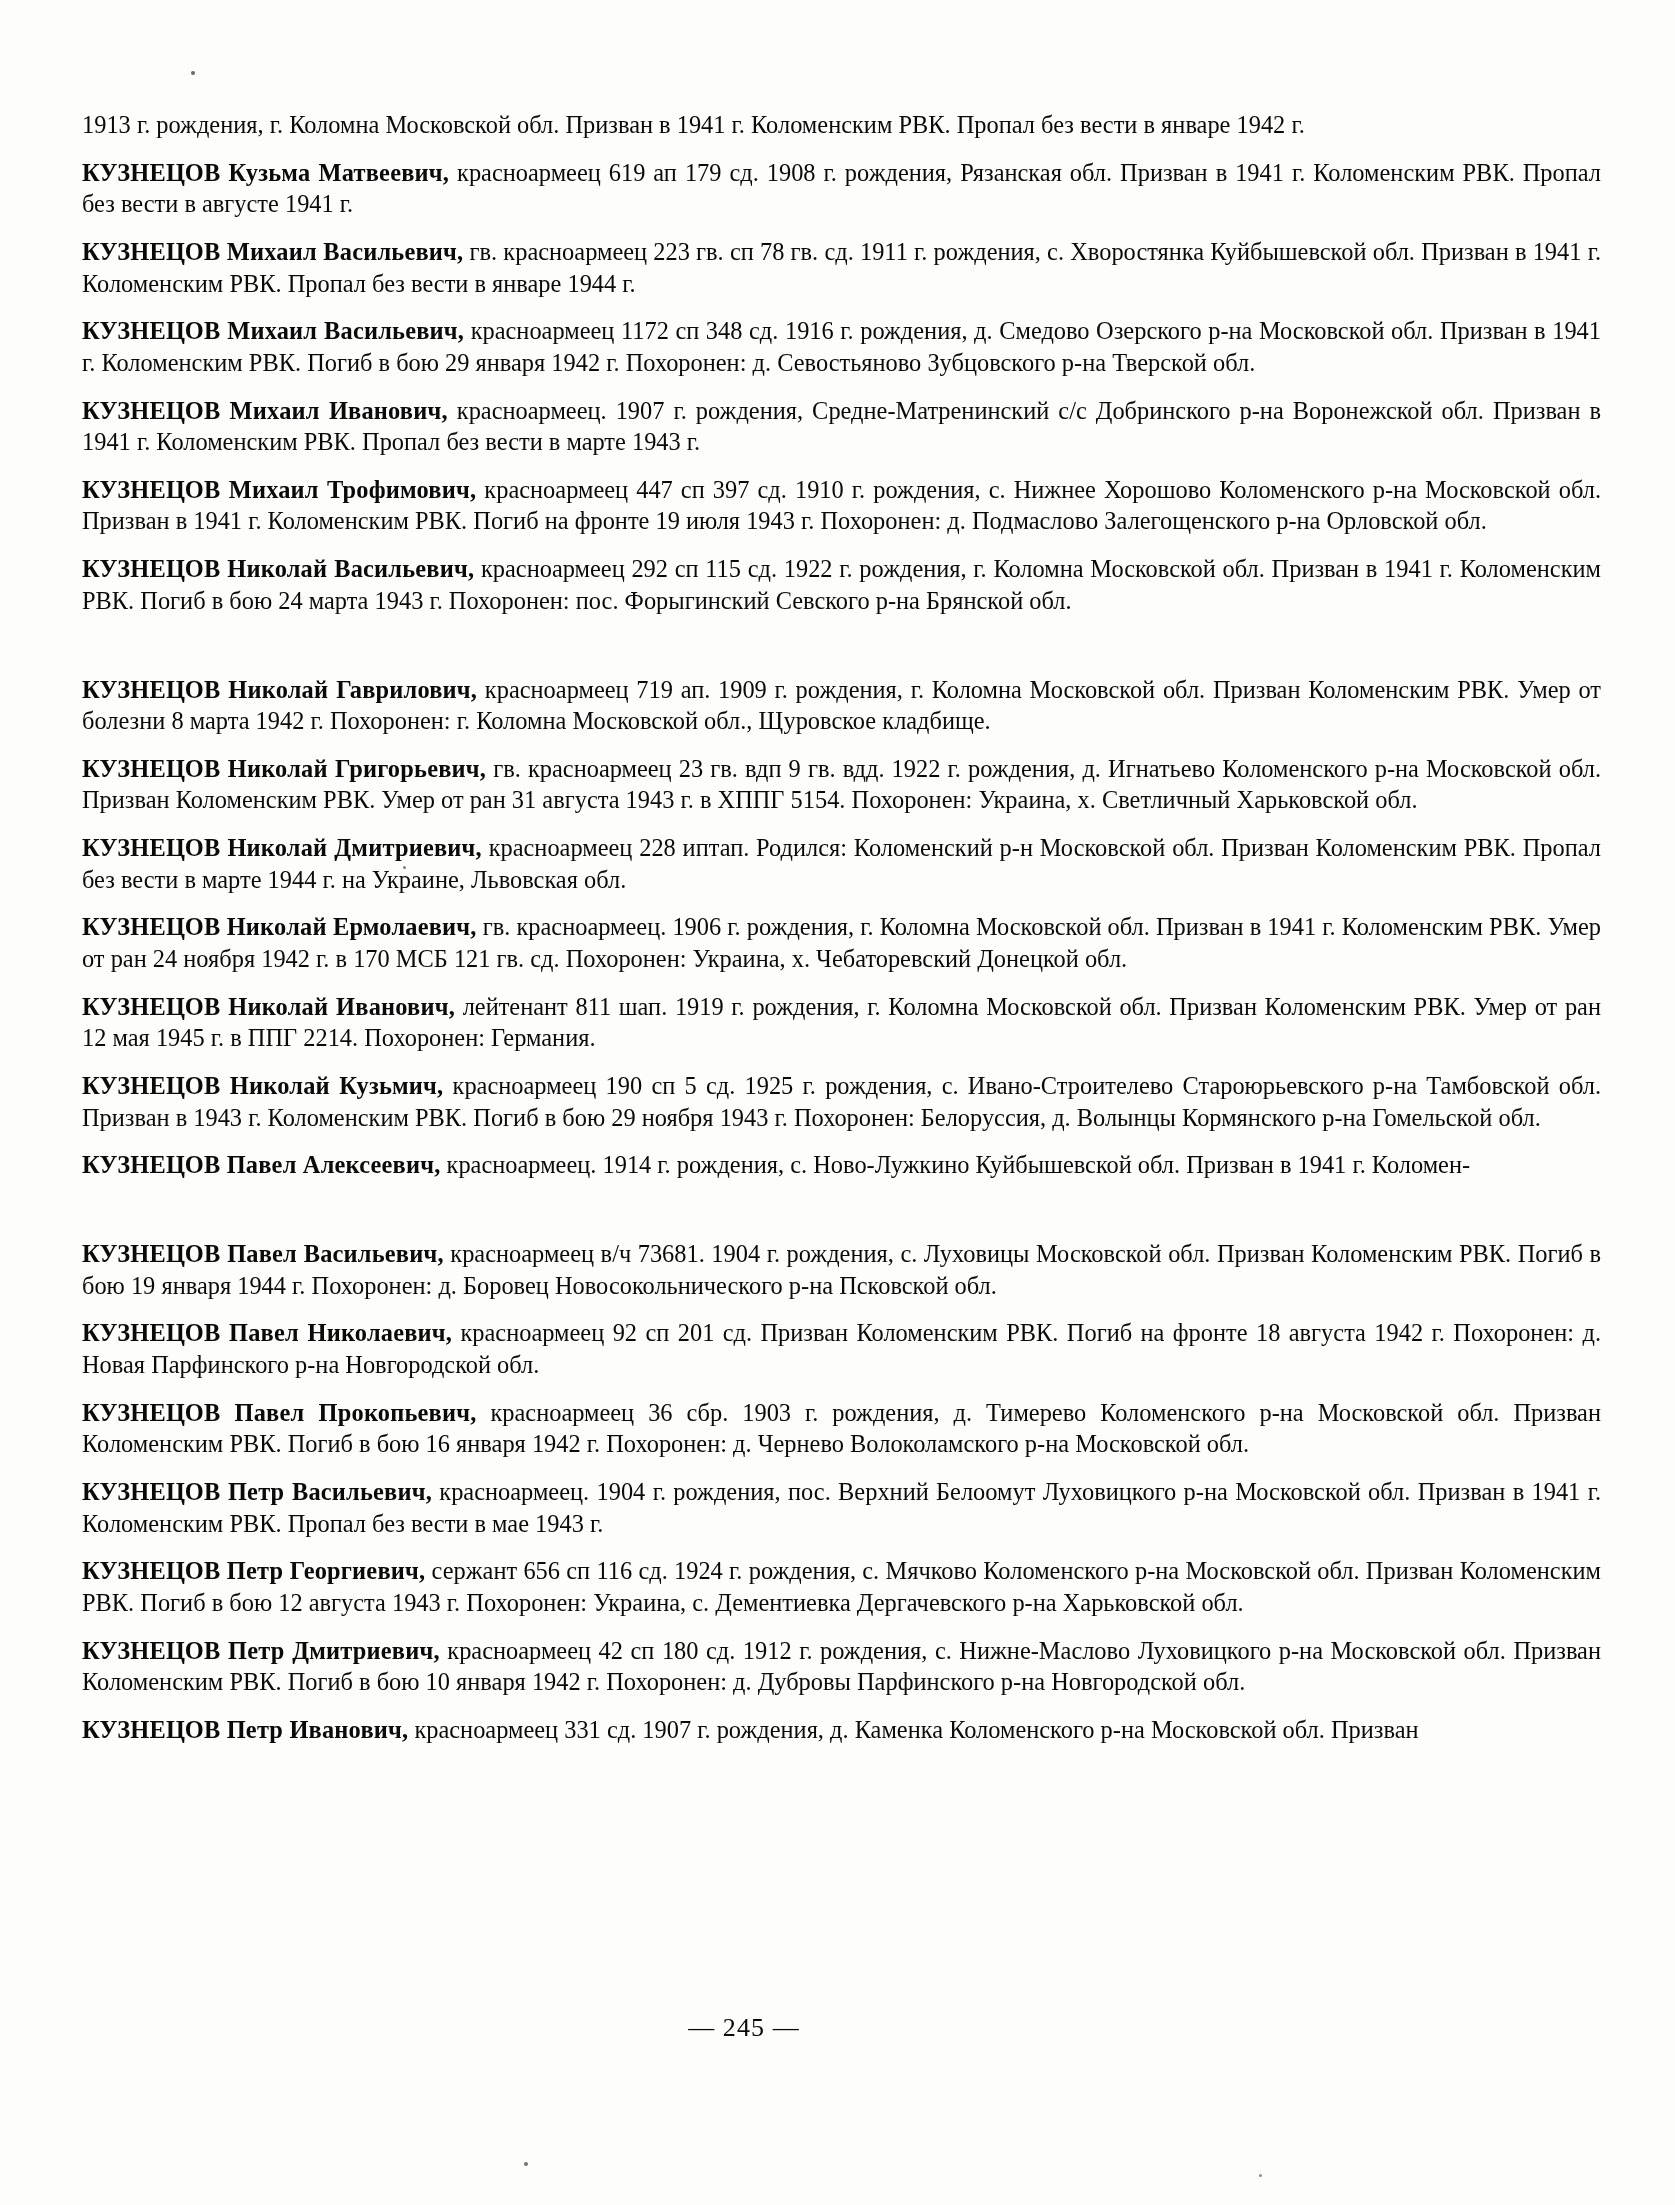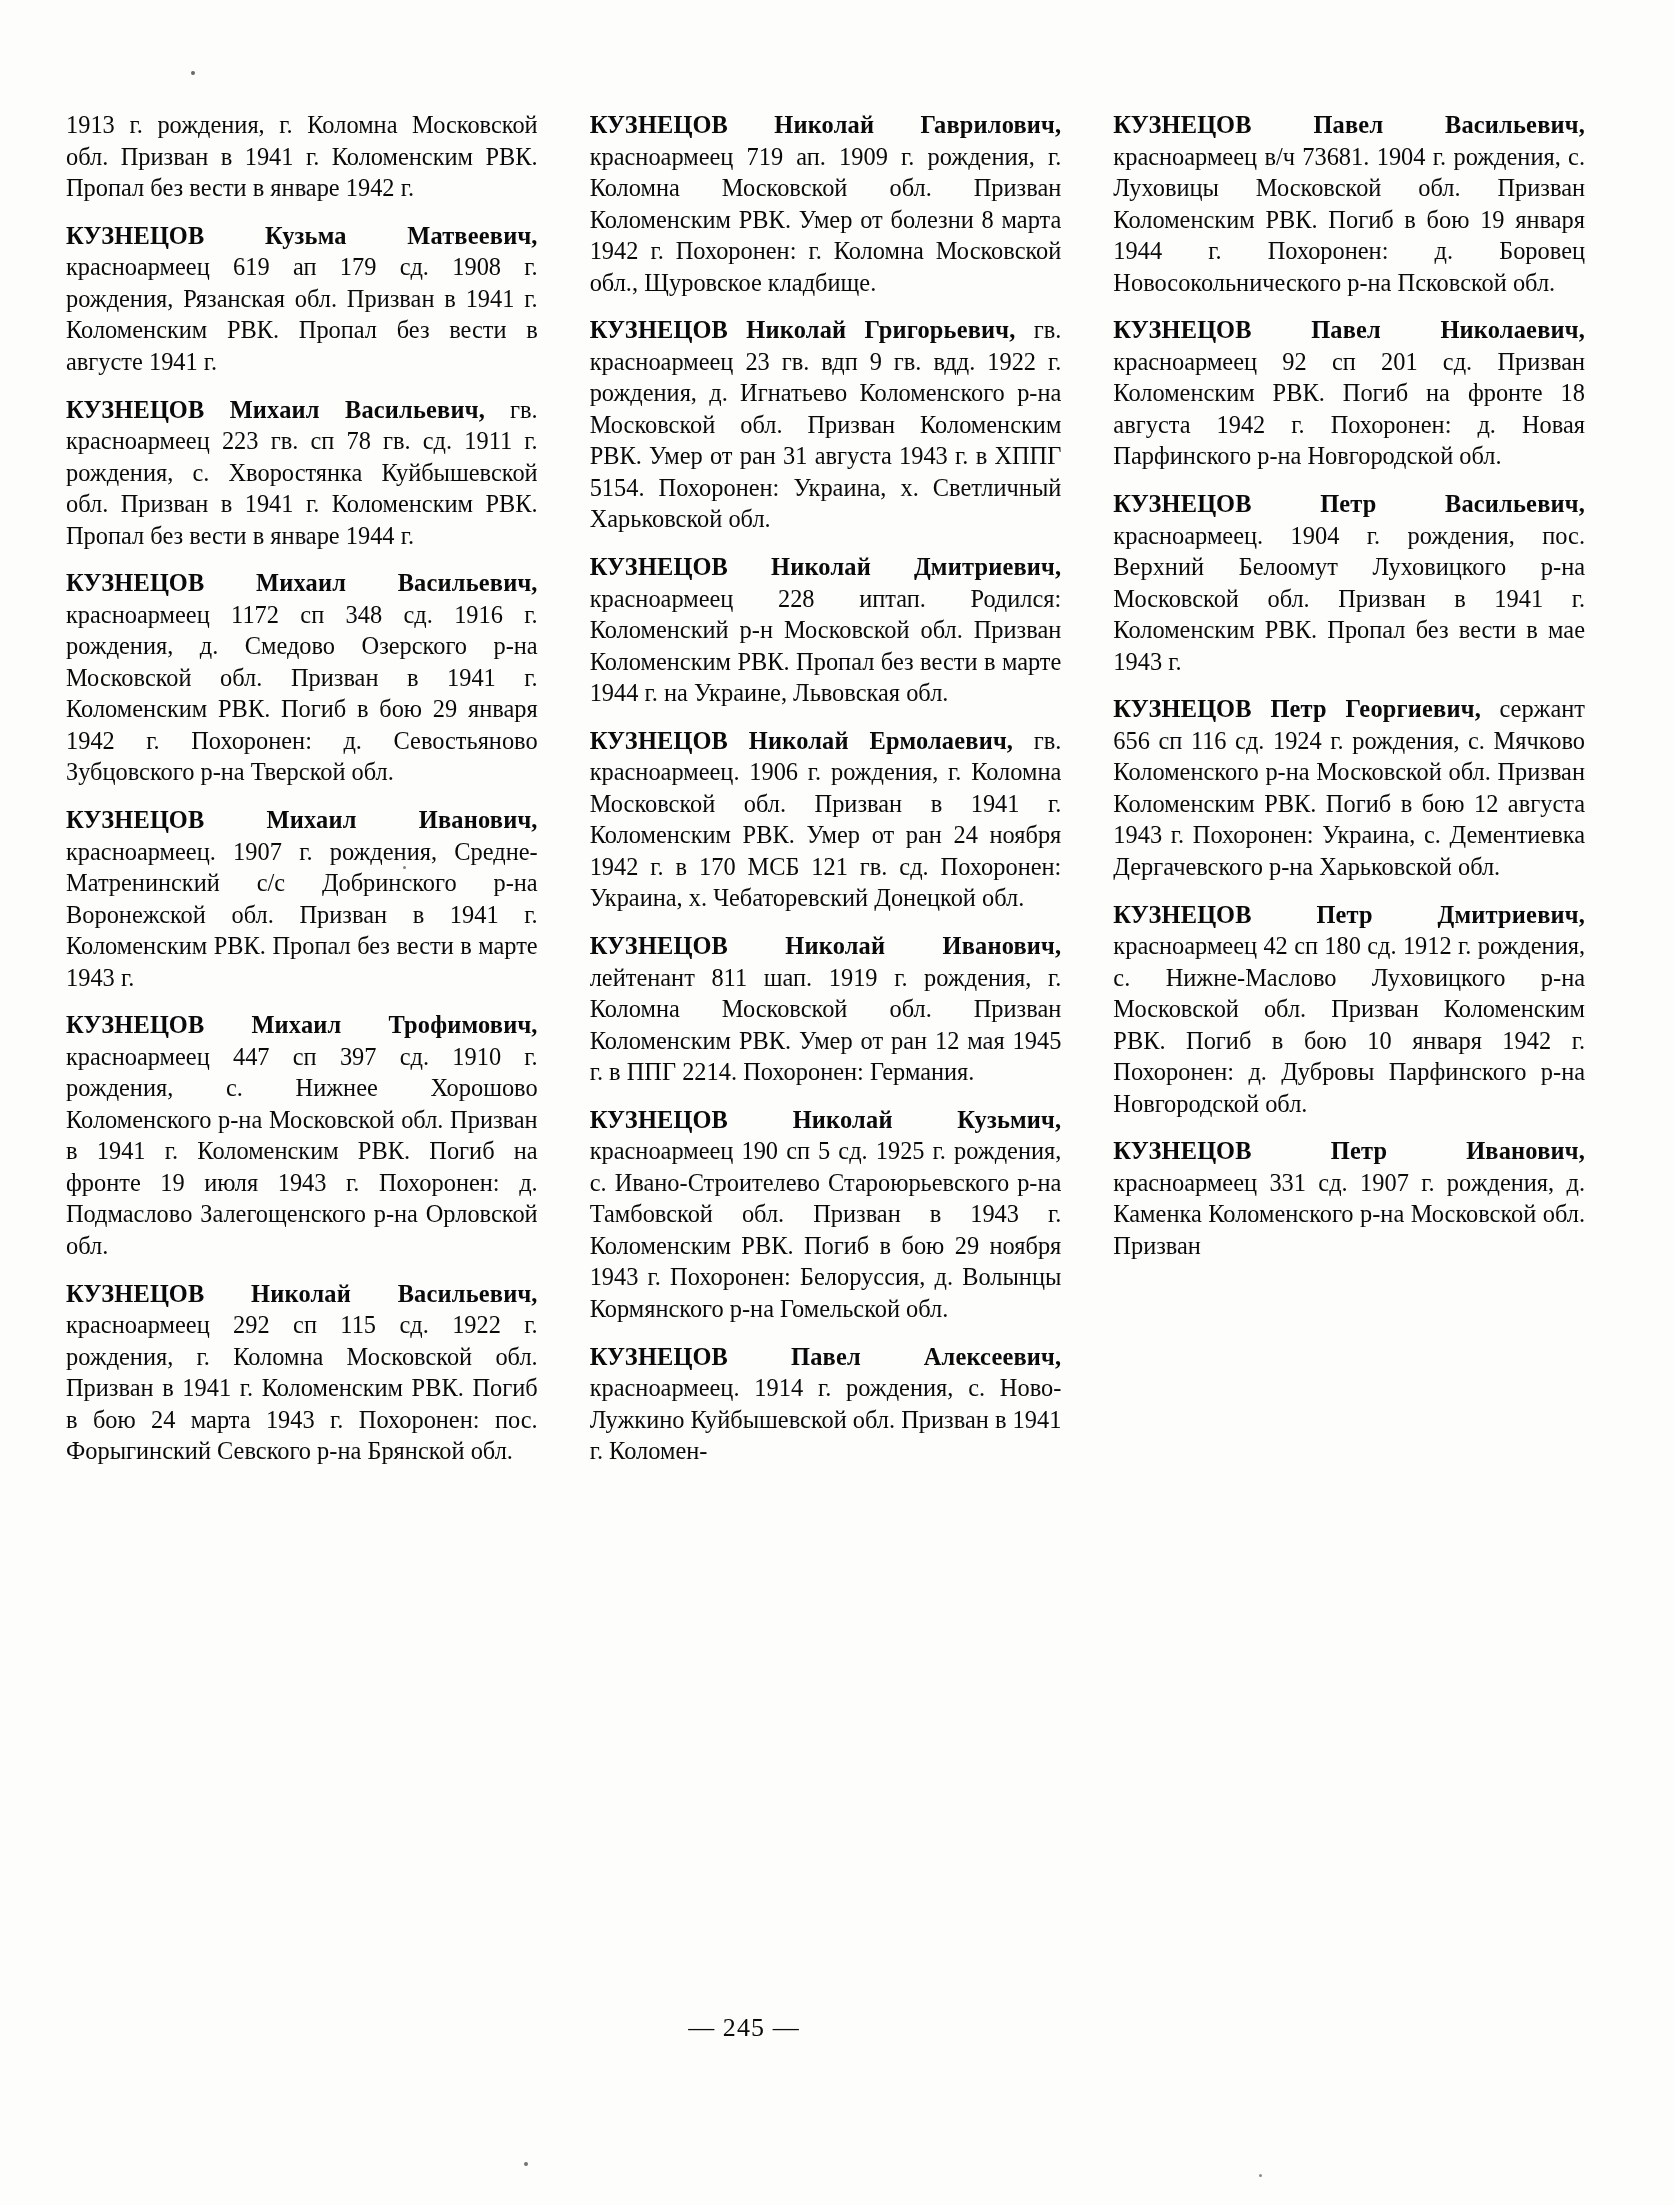--- a/index.html
+++ b/index.html
@@ -7,25 +7,26 @@
     position:relative;
     width:1676px;
     height:2205px;
     background:#fdfdfb;
     overflow:hidden;
     font-family:"Liberation Serif", serif;
     color:#0a0a0a;
   }
   .columns{
     position:absolute;
-    left:66px;
+    left:82px;
     top:109px;
     width:1519px;
     display:flex;
-    gap:52px;
+    gap:41px;
+    flex-direction:column;
   }
   .col{
     flex:1 1 0;
     min-width:0;
   }
   p.entry{
     margin:0 0 16.3px 0;
     text-align:justify;
     font-size:24.4px;
     line-height:31.5px;
@@ -78,20 +79,21 @@
       <p class="entry"><b class="name">КУЗНЕЦОВ Николай Дмитриевич,</b> <span>красноармеец 228 иптап. Родился: Коломенский р-н Московской обл. Призван Коломенским РВК. Пропал без вести в марте 1944 г. на Украине, Львовская обл.</span></p>
       <p class="entry"><b class="name">КУЗНЕЦОВ Николай Ермолаевич,</b> <span>гв. красноармеец. 1906 г. рождения, г. Коломна Московской обл. Призван в 1941 г. Коломенским РВК. Умер от ран 24 ноября 1942 г. в 170 МСБ 121 гв. сд. Похоронен: Украина, х. Чебаторевский Донецкой обл.</span></p>
       <p class="entry"><b class="name">КУЗНЕЦОВ Николай Иванович,</b> <span>лейтенант 811 шап. 1919 г. рождения, г. Коломна Московской обл. Призван Коломенским РВК. Умер от ран 12 мая 1945 г. в ППГ 2214. Похоронен: Германия.</span></p>
       <p class="entry"><b class="name">КУЗНЕЦОВ Николай Кузьмич,</b> <span>красноармеец 190 сп 5 сд. 1925 г. рождения, с. Ивано-Строителево Староюрьевского р-на Тамбовской обл. Призван в 1943 г. Коломенским РВК. Погиб в бою 29 ноября 1943 г. Похоронен: Белоруссия, д. Волынцы Кормянского р-на Гомельской обл.</span></p>
       <p class="entry"><b class="name">КУЗНЕЦОВ Павел Алексеевич,</b> <span>красноармеец. 1914 г. рождения, с. Ново-Лужкино Куйбышевской обл. Призван в 1941 г. Коломен-</span></p>
     </div>
 
     <div class="col">
       <p class="entry"><b class="name">КУЗНЕЦОВ Павел Васильевич,</b> <span>красноармеец в/ч 73681. 1904 г. рождения, с. Луховицы Московской обл. Призван Коломенским РВК. Погиб в бою 19 января 1944 г. Похоронен: д. Боровец Новосокольнического р-на Псковской обл.</span></p>
       <p class="entry"><b class="name">КУЗНЕЦОВ Павел Николаевич,</b> <span>красноармеец 92 сп 201 сд. Призван Коломенским РВК. Погиб на фронте 18 августа 1942 г. Похоронен: д. Новая Парфинского р-на Новгородской обл.</span></p>
+      <p class="entry"><b class="name">КУЗНЕЦОВ Павел Прокопьевич,</b> <span>красноармеец 36 сбр. 1903 г. рождения, д. Тимерево Коломенского р-на Московской обл. Призван Коломенским РВК. Погиб в бою 16 января 1942 г. Похоронен: д. Чернево Волоколамского р-на Московской обл.</span></p>
       <p class="entry"><b class="name">КУЗНЕЦОВ Петр Васильевич,</b> <span>красноармеец. 1904 г. рождения, пос. Верхний Белоомут Луховицкого р-на Московской обл. Призван в 1941 г. Коломенским РВК. Пропал без вести в мае 1943 г.</span></p>
       <p class="entry"><b class="name">КУЗНЕЦОВ Петр Георгиевич,</b> <span>сержант 656 сп 116 сд. 1924 г. рождения, с. Мячково Коломенского р-на Московской обл. Призван Коломенским РВК. Погиб в бою 12 августа 1943 г. Похоронен: Украина, с. Дементиевка Дергачевского р-на Харьковской обл.</span></p>
       <p class="entry"><b class="name">КУЗНЕЦОВ Петр Дмитриевич,</b> <span>красноармеец 42 сп 180 сд. 1912 г. рождения, с. Нижне-Маслово Луховицкого р-на Московской обл. Призван Коломенским РВК. Погиб в бою 10 января 1942 г. Похоронен: д. Дубровы Парфинского р-на Новгородской обл.</span></p>
       <p class="entry"><b class="name">КУЗНЕЦОВ Петр Иванович,</b> <span>красноармеец 331 сд. 1907 г. рождения, д. Каменка Коломенского р-на Московской обл. Призван</span></p>
     </div>
 
   </div>
 
   <div class="page-number">— 245 —</div>
 

